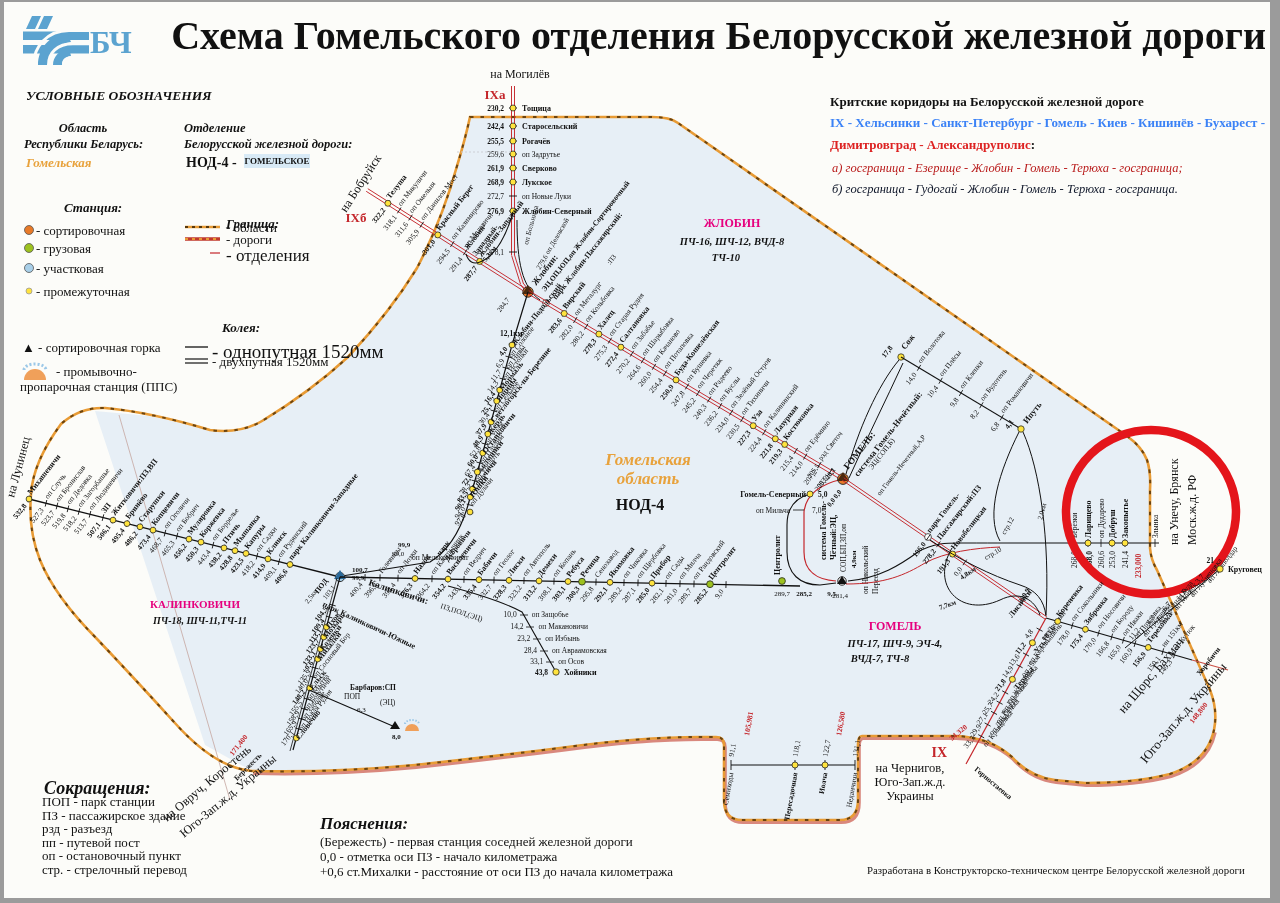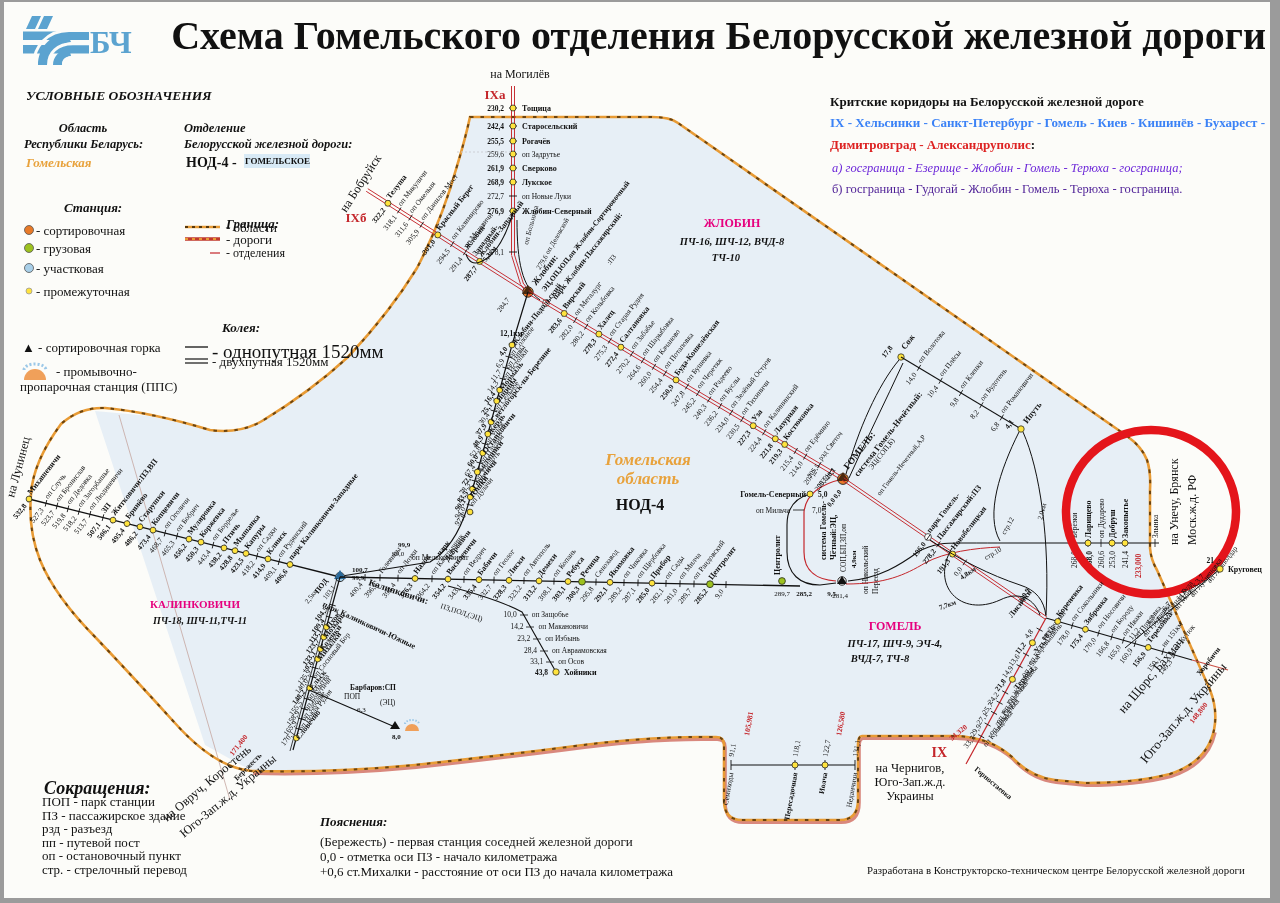--- a/index.html
+++ b/index.html
@@ -808,21 +808,21 @@
 <div class="t" style="left:162px;top:10px;width:1100px;text-align:right;font-size:40px;font-weight:bold">Схема Гомельского отделения Белорусской железной дороги</div>
 
 <div class="t" style="left:22px;top:86px;font-size:13.5px;font-weight:bold;font-style:italic">УСЛОВНЫЕ ОБОЗНАЧЕНИЯ</div>
 
 <div class="t" style="left:20px;top:118px;width:118px;text-align:center;font-size:12.5px;font-weight:bold;font-style:italic;line-height:16px">Область<br>Республики Беларусь:</div>
 <div class="t" style="left:22px;top:153px;font-size:13px;font-weight:bold;font-style:italic;color:#e8a23c">Гомельская</div>
 
 <div class="t" style="left:180px;top:118px;width:164px;text-align:left;font-size:12.5px;font-weight:bold;font-style:italic;line-height:16px">Отделение<br>Белорусской железной дороги:</div>
 <div class="t" style="left:182px;top:153px;font-size:14px;font-weight:bold">НОД-4  -</div>
 
-<div class="t" style="left:240px;top:152px;width:66px;background:#d8eaf6;text-align:right;font-size:9px;font-weight:bold;padding:2px 0">ГОМЕЛЬСКОЕ</div>
+<div class="t" style="left:240px;top:152px;width:66px;background:#d8eaf6;text-align:center;font-size:9px;font-weight:bold;padding:2px 0">ГОМЕЛЬСКОЕ</div>
 
 <div class="t" style="left:60px;top:198px;font-size:13px;font-weight:bold;font-style:italic">Станция:</div>
 <svg width="200" height="110" style="position:absolute;left:14px;top:214px">
 <circle cx="11" cy="14" r="4.5" fill="#e87a28" stroke="#555" stroke-width="0.8"></circle>
 <circle cx="11" cy="32" r="4.5" fill="#9dc21f" stroke="#555" stroke-width="0.8"></circle>
 <circle cx="11" cy="52" r="4.5" fill="#a8cfe8" stroke="#555" stroke-width="0.8"></circle>
 <circle cx="11" cy="75" r="3" fill="#ffe33e" stroke="#999" stroke-width="0.8"></circle>
 </svg>
 <div class="t" style="left:32px;top:221px;font-size:13px">- сортировочная</div>
 <div class="t" style="left:32px;top:239px;font-size:13px">- грузовая</div>
@@ -832,21 +832,21 @@
 <div class="t" style="left:222px;top:214px;font-size:13px;font-weight:bold;font-style:italic">Граница:</div>
 <svg width="120" height="60" style="position:absolute;left:178px;top:214px">
 <line x1="3" y1="11" x2="38" y2="11" stroke="#e89b35" stroke-width="2.6"></line>
 <line x1="3" y1="11" x2="38" y2="11" stroke="#57380c" stroke-width="2" stroke-dasharray="3 4"></line>
 <line x1="3" y1="23" x2="38" y2="23" stroke="#c0392b" stroke-width="3.4"></line>
 <line x1="3" y1="23" x2="38" y2="23" stroke="#e89b35" stroke-width="2" stroke-dasharray="3 4"></line>
 <line x1="28" y1="37" x2="38" y2="37" stroke="#c4262b" stroke-width="1.2"></line>
 </svg>
 <div class="t" style="left:222px;top:218px;font-size:13px">-  области</div>
 <div class="t" style="left:222px;top:230px;font-size:13px">-  дороги</div>
-<div class="t" style="left:222px;top:244px;font-size:12px">-  отделения</div>
+<div class="t" style="left:222px;top:244px;font-size:17px">-  отделения</div>
 
 <div class="t" style="left:218px;top:318px;font-size:13px;font-weight:bold;font-style:italic">Колея:</div>
 <svg width="140" height="40" style="position:absolute;left:178px;top:338px">
 <line x1="3" y1="7" x2="26" y2="7" stroke="#111" stroke-width="1.3"></line>
 <line x1="3" y1="19" x2="26" y2="19" stroke="#111" stroke-width="1.2"></line>
 <line x1="3" y1="23" x2="26" y2="23" stroke="#111" stroke-width="1.2"></line>
 </svg>
 <div class="t" style="left:208px;top:339px;font-size:19px">- однопутная 1520мм</div>
 <div class="t" style="left:208px;top:352px;font-size:13px">- двухпутная 1520мм</div>
 
@@ -855,22 +855,22 @@
 <svg width="40" height="30" style="position:absolute;left:14px;top:356px">
 <path d="M 6,22 a 11,11 0 0 1 22,0 Z" fill="#f0a05a"></path>
 <path d="M 6,12 a 11,6 0 0 1 22,0" fill="none" stroke="#9cc8e8" stroke-width="3" stroke-dasharray="2 2"></path>
 </svg>
 <div class="t" style="left:52px;top:362px;font-size:13px">-  промывочно-</div>
 <div class="t" style="left:16px;top:377px;font-size:13px">пропарочная станция (ППС)</div>
 
 <div class="t" style="left:826px;top:92px;font-size:13px;font-weight:bold">Критские коридоры на Белорусской железной дороге</div>
 <div class="t" style="left:826px;top:113px;font-size:13px;font-weight:bold;color:#3b82f6">IX - Хельсинки - Санкт-Петербург - Гомель - Киев - Кишинёв - Бухарест -</div>
 <div class="t" style="left:826px;top:135px;font-size:13px;font-weight:bold;color:#d22">Димитровград - Александруполис<span style="color:#111">:</span></div>
-<div class="t" style="left:828px;top:159px;font-size:12.5px;font-style:italic;color:#6d28d9">а) госграница - Езерище - Жлобин - Гомель - Терюха - госграница;</div>
-<div class="t" style="left:828px;top:180px;font-size:12.5px;color:#4c1d95">б) госграница - Гудогай - Жлобин - Гомель - Терюха - госграница.</div>
+<div class="t" style="left:828px;top:159px;font-size:12.5px;font-style:italic;color:#b91c1c">а) госграница - Езерище - Жлобин - Гомель - Терюха - госграница;</div>
+<div class="t" style="left:828px;top:180px;font-size:12.5px;font-style:italic;color:#0f172a">б) госграница - Гудогай - Жлобин - Гомель - Терюха - госграница.</div>
 
 <div class="t" style="left:40px;top:776px;font-size:18px;font-weight:bold;font-style:italic">Сокращения:</div>
 <div class="t" style="left:38px;top:793px;font-size:13px;line-height:13.5px">ПОП - парк станции<br>ПЗ - пассажирское здание<br>рзд  -  разъезд<br>пп   -   путевой пост<br>оп   -  остановочный пункт<br>стр. -  стрелочный перевод</div>
 
-<div class="t" style="left:316px;top:812px;font-size:13px;font-weight:bold;font-style:italic">Пояснения:</div>
+<div class="t" style="left:316px;top:812px;font-size:17px;font-weight:bold;font-style:italic">Пояснения:</div>
 <div class="t" style="left:316px;top:832px;font-size:13px;line-height:15px">(Бережесть) - первая станция соседней  железной дороги<br>0,0 - отметка оси ПЗ - начало километража<br>+0,6 ст.Михалки - расстояние от оси ПЗ до начала километража</div>
 
 <div class="t" style="left:863px;top:862px;font-size:10.8px">Разработана  в  Конструкторско-техническом центре  Белорусской железной дороги</div>
 </div>
 </body></html>

